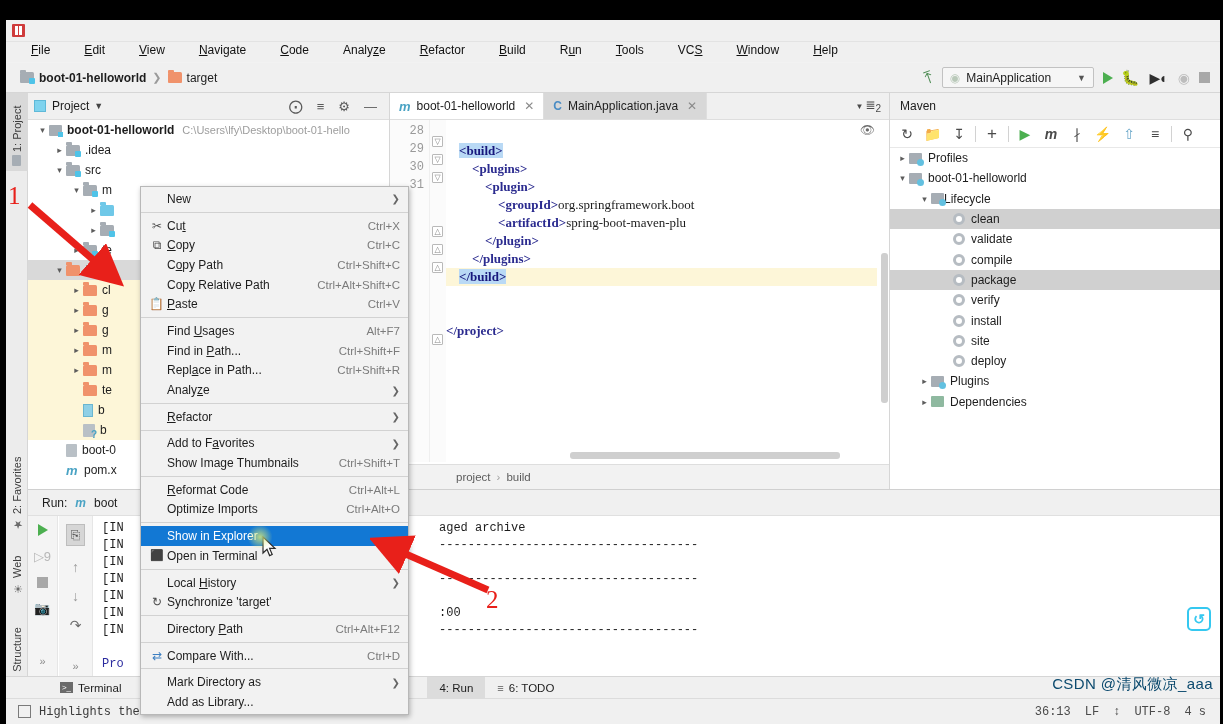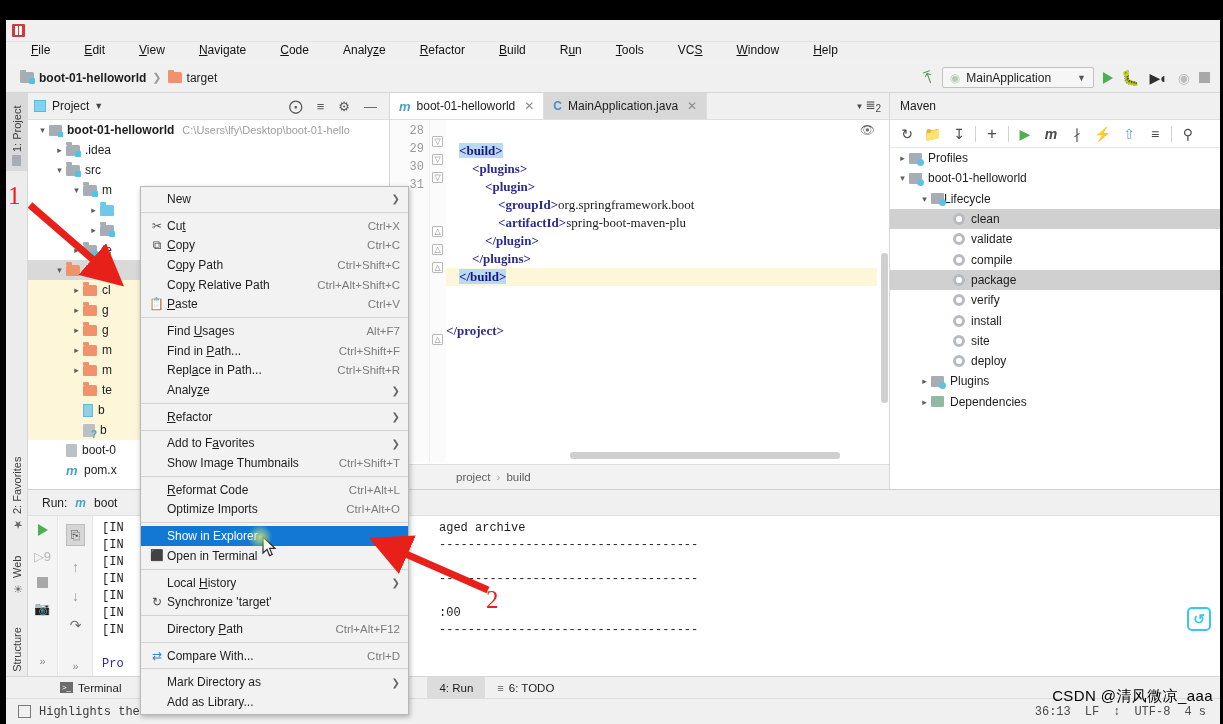--- a/index.html
+++ b/index.html
@@ -170,21 +170,21 @@
 
   
   .cursor { position:absolute; left:262px; top:536px; z-index:60; }
   .cursor .halo { position:absolute; left:-16px; top:-10px; width:28px; height:22px;
      background:radial-gradient(circle, rgba(214,232,120,.85), rgba(214,232,120,0) 70%); }
 
   
   .anno { position:absolute; z-index:70; pointer-events:none; }
   .anno-num { position:absolute; z-index:70; color:#e8201a; font-size:25px; font-family:"Liberation Serif", serif; }
 
-  .watermark { position:absolute; right:10px; bottom:18px; color:#000000; font-size:15px;
+  .watermark { position:absolute; right:10px; bottom:30px; color:#0c4a6e; font-size:15px;
      letter-spacing:.4px; z-index:5; white-space:nowrap; }
   .badge-cyan { position:absolute; right:12px; top:607px; width:24px; height:24px; border:2px solid #35c8f0;
      border-radius:5px; background:#fff; color:#35c8f0; font-size:14px; font-weight:bold; text-align:center;
      line-height:21px; z-index:6;}
 </style>
 </head>
 <body>
 
 <div id="app">
 

